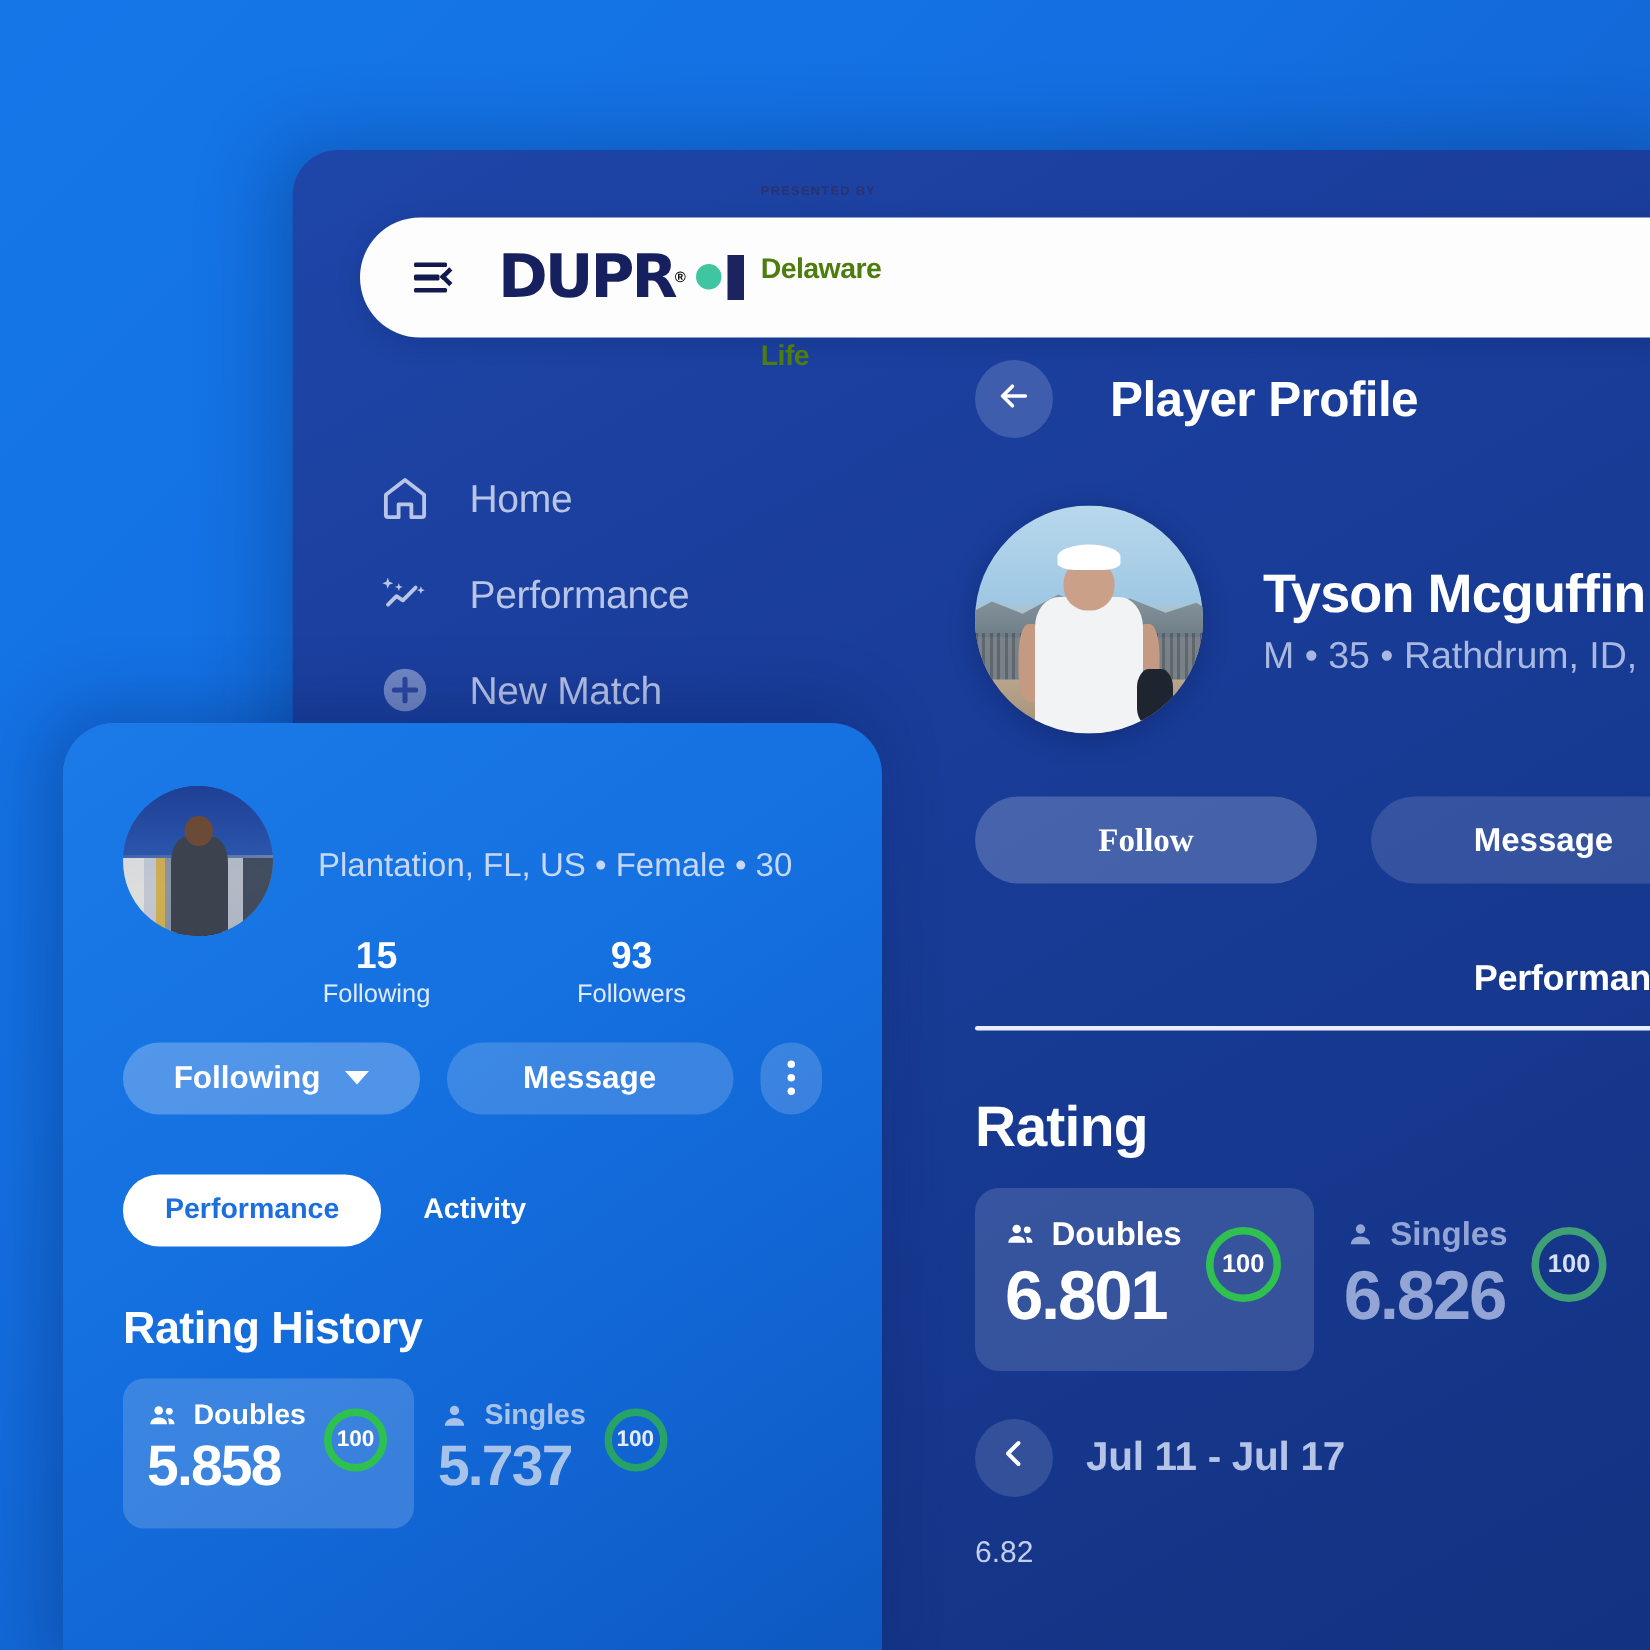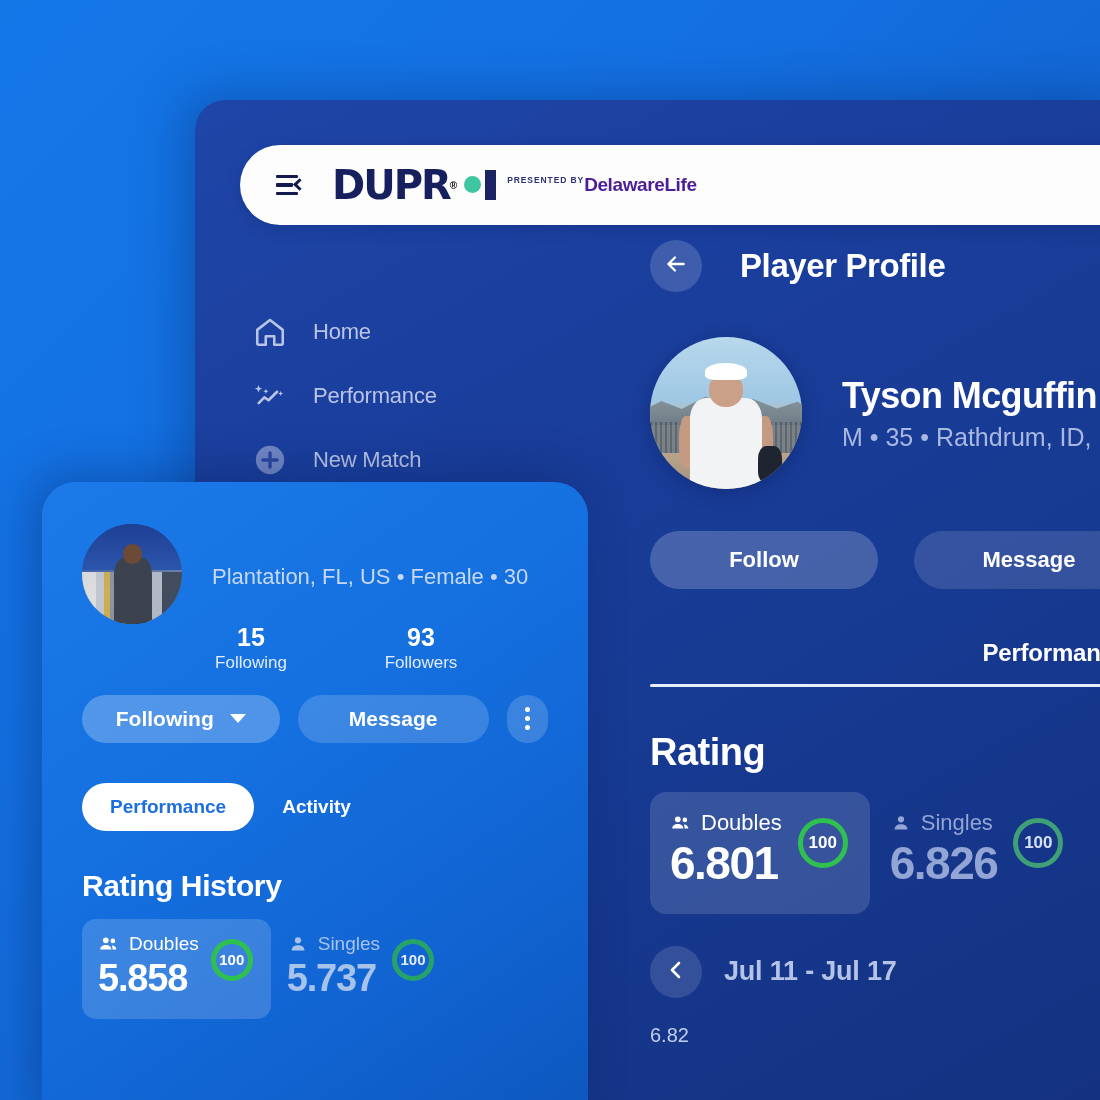--- a/index.html
+++ b/index.html
@@ -38,28 +38,28 @@
   }
   #brand{ display:flex; align-items:center; gap:0px; }
   .dupr-word{
     font-family:"DejaVu Sans", sans-serif;
     font-size:40px; font-weight:900; letter-spacing:-2px; color:#17205e;
     line-height:1;
   }
   .dupr-reg{ font-size:10px; vertical-align:super; font-weight:700; }
   .logo-dot{ width:17px; height:17px; border-radius:50%; background:#3fc6a0; margin:0 4px 2px 7px; }
   .logo-bar{ width:11px; height:30px; background:#1b2461; margin:0 11px 1px 0; }
-  #presented{ display:flex; flex-direction:row; justify-content:center; }
+  #presented{ display:flex; flex-direction:column; justify-content:center; }
   .pres-top{ font-size:8.5px; font-weight:700; letter-spacing:.9px; color:#2b3270; line-height:1.2; }
-  .pres-main{ font-size:19px; font-weight:700; color:#4c1d95; line-height:1.06; letter-spacing:-.4px; }
+  .pres-main{ font-size:19px; font-weight:700; color:#4d7c0f; line-height:1.06; letter-spacing:-.4px;margin-top:38px; }
 
   
   #sidebar{ position:absolute; left:58px; top:200px; width:300px; }
   .nav-item{ display:flex; align-items:center; gap:26px; height:64px; cursor:pointer; }
-  .nav-label{ font-size:22px; color:#b9c5e6; font-weight:400; letter-spacing:-.2px; }
+  .nav-label{ font-size:26px; color:#b9c5e6; font-weight:400; letter-spacing:-.2px; }
   .nav-ico{ width:34px; height:34px; flex:none; color:#b9c5e6; }
 
   
   #main{ position:absolute; left:455px; top:140px; right:0; }
   #profile-head{ display:flex; align-items:center; gap:24px; }
   #back-btn{
     width:52px; height:52px; border-radius:50%; background:rgba(255,255,255,.16);
     display:flex; align-items:center; justify-content:center; cursor:pointer; flex:none;
   }
   #back-btn svg{ width:26px; height:26px; }
@@ -71,39 +71,39 @@
     box-shadow:0 4px 18px rgba(0,10,50,.25); position:relative;
   }
   #player-name{ font-size:36px; font-weight:700; color:#fff; letter-spacing:-.6px; white-space:nowrap; }
   #player-meta{ font-size:25px; color:#a9b8e0; margin-top:6px; white-space:nowrap; }
 
   #action-row{ display:flex; gap:36px; margin-top:42px; }
   .pill-btn{
     height:58px; border-radius:29px; display:flex; align-items:center; justify-content:center;
     font-size:22px; font-weight:700; color:#fff; cursor:pointer; flex:none;
   }
-  #follow-btn{ width:228px; background:rgba(255,255,255,.20); }
+  #follow-btn{ width:228px; background:rgba(255,255,255,.20);font-family:Liberation Serif, serif; }
   #message-btn-main{ width:230px; background:rgba(255,255,255,.13); }
 
   #tabs-row{ margin-top:50px; padding-right:0; display:flex; justify-content:flex-end; }
   #tab-performance-main{ font-size:24px; font-weight:700; color:#fff; letter-spacing:-.2px; padding-right:8px; cursor:pointer; }
   #tab-underline{ height:3px; background:#e9eefc; margin-top:17px; border-radius:2px; }
 
   #rating-title{ font-size:38px; font-weight:700; color:#fff; margin-top:44px; letter-spacing:-.5px; }
 
   #rating-cards{ display:flex; align-items:flex-start; margin-top:18px; }
   .rating-card{
     display:flex; align-items:flex-start; gap:16px;
     padding:18px 22px 24px 20px; border-radius:16px; cursor:pointer;
   }
   .rating-card.active{ background:rgba(255,255,255,.14); }
   .rc-left{ display:flex; flex-direction:column; }
   .rc-head{ display:flex; align-items:center; gap:9px; }
   .rc-ico{ width:22px; height:22px; flex:none; }
-  .rc-label{ font-size:22px; font-weight:400; }
+  .rc-label{ font-size:22px; font-weight:700; }
   .rc-value{ font-size:46px; font-weight:700; letter-spacing:-1.5px; margin-top:2px; line-height:1.12; }
   .ring{
     width:50px; height:50px; border-radius:50%;
     display:flex; align-items:center; justify-content:center;
     font-size:17px; font-weight:600; color:#fff; flex:none; margin-top:8px;
   }
   .active .rc-label, .active .rc-value{ color:#fff; }
   .active .rc-ico{ color:#fff; }
   .muted .rc-label, .muted .rc-value{ color:#93a5d4; }
   .muted .rc-ico{ color:#93a5d4; }

